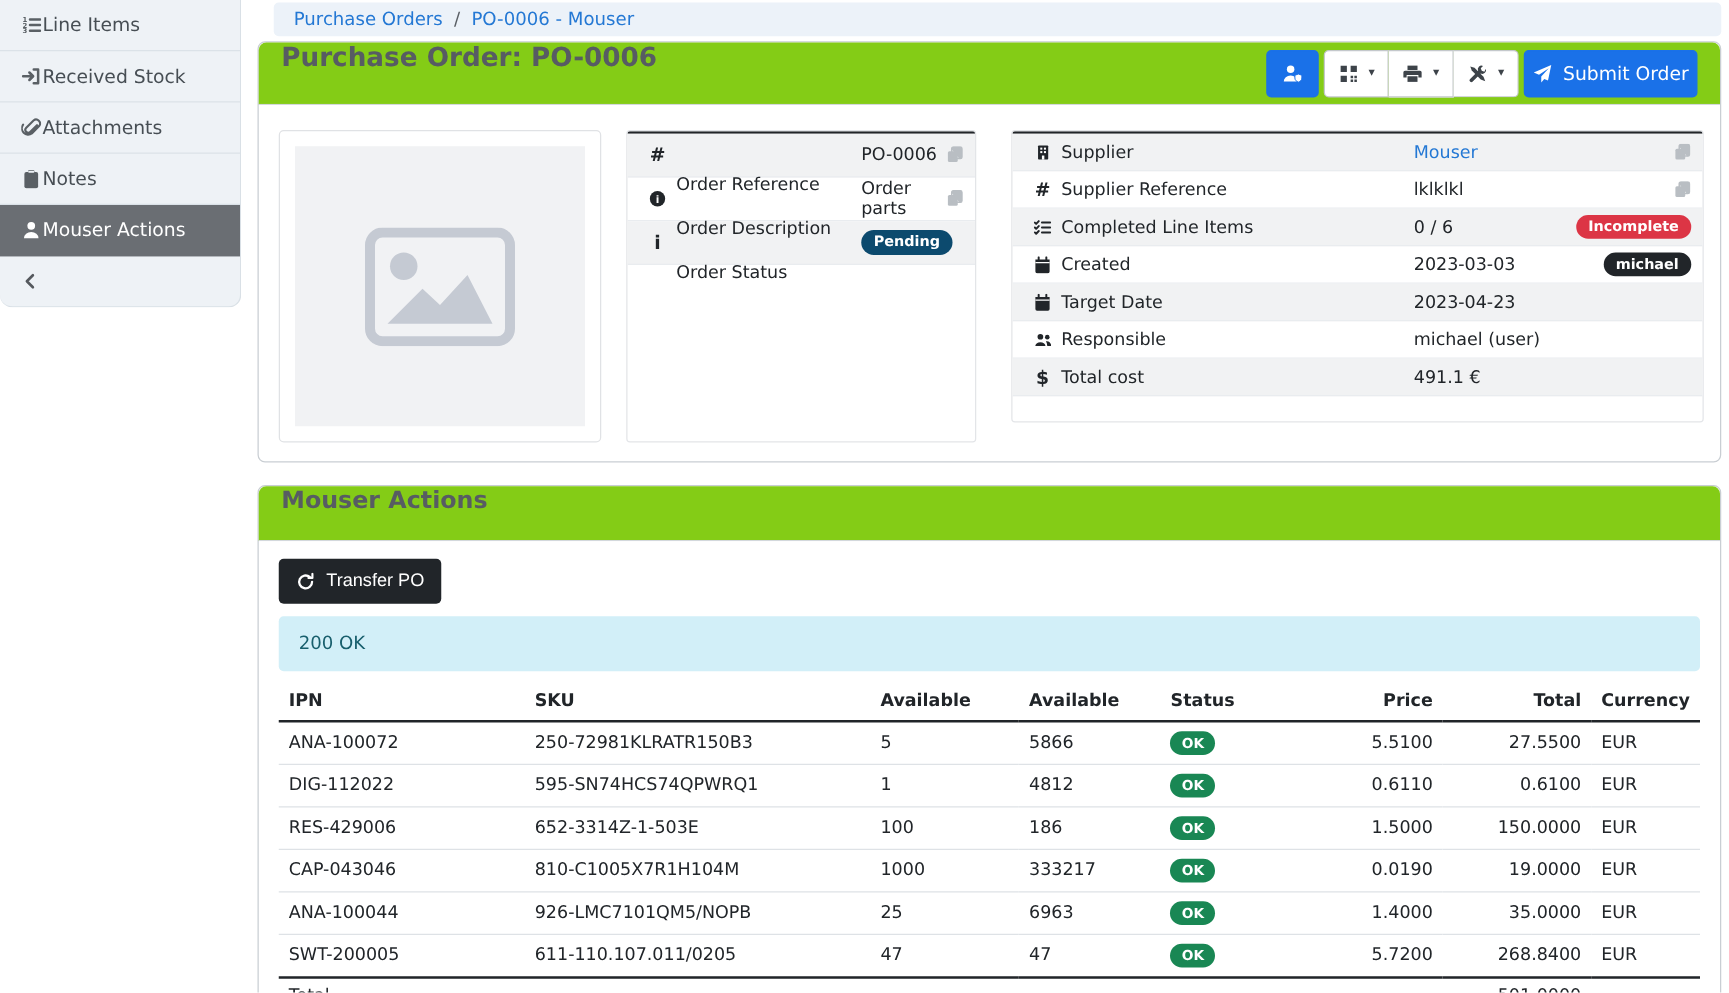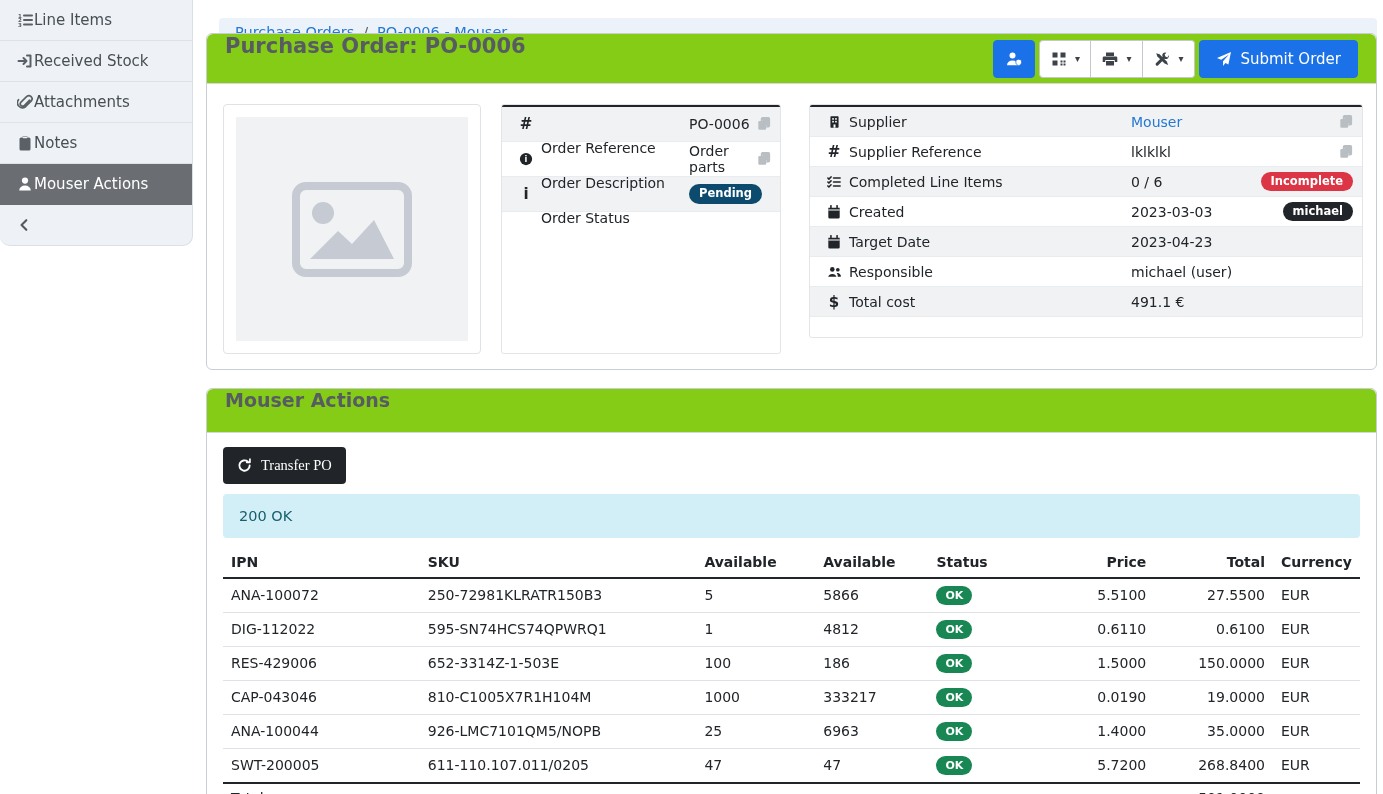--- a/index.html
+++ b/index.html
@@ -22,21 +22,21 @@
     height:41px; display:flex; align-items:center; padding-left:16px;
     border-bottom:1px solid #dbe2e8; color:#474e54; font-size:15px; cursor:pointer;
   }
   .side-item .si-icon { width:18px; display:flex; justify-content:center; color:#5a6065; }
   .side-item.selected { background:#6a6e73; color:#fff; border-color:#6a6e73; }
   .side-item.selected .si-icon { color:#fff; }
   .side-collapse { height:40px; display:flex; align-items:center; padding-left:18px; color:#55595e; cursor:pointer; }
 
   
   .breadcrumb {
-    position:absolute; left:219px; top:18px; width:1158px; height:27px;
+    position:absolute; left:219px; top:2px; width:1158px; height:27px;
     background:#ecf2f9; border-radius:4px; display:flex; align-items:center;
     padding-left:16px; font-size:14.5px;
   }
   .breadcrumb a { color:#2478d4; text-decoration:none; cursor:pointer; }
   .breadcrumb .sep { color:#5a5f65; margin:0 9px; }
 
   
   .panel {
     position:absolute; left:206px; width:1171px; background:#fff;
     border:1px solid #c9ced3; border-radius:6px;
@@ -57,21 +57,21 @@
          height:38px; border:1px solid transparent; border-radius:4px; cursor:pointer;
          background:#fff; font-family:inherit; font-size:15px; }
   .btn-blue { background:#1a71e8; border-color:#1a71e8; color:#fff; }
   .btn-icon-only { width:42px; }
   .btn-group { display:flex; }
   .btn-group .btn { border:1px solid #c4c8cc; border-radius:0; width:52px; color:#3d4349; }
   .btn-group .btn:first-child { border-radius:4px 0 0 4px; }
   .btn-group .btn:last-child { border-radius:0 4px 4px 0; }
   .btn-group .btn + .btn { border-left:none; }
   .caret { font-size:10px; color:#3d4349; line-height:1; }
-  .btn-submit { padding:0 16px; font-weight:400; }
+  .btn-submit { padding:0 6px; font-weight:400; }
 
   
   .panel-body { position:relative; }
   .img-card {
     position:absolute; left:16px; top:20px; width:258px; height:250px;
     border:1px solid #e0e2e5; border-radius:4px; padding:12px;
   }
   .img-ph { width:100%; height:100%; background:#f1f2f4; display:flex; align-items:center; justify-content:center; color:#c5cad3; }
 
   .details-card { position:absolute; top:20px; border:1px solid #e3e5e8; border-radius:3px; overflow:hidden; background:#fff; }
@@ -95,21 +95,21 @@
           padding:4px 10px; border-radius:10px; line-height:1; }
   .pill-gray { background:#0c4a6e; }
   .pill-red  { background:#dc3545; }
   .pill-dark { background:#212529; }
   .pill-green{ background:#198754; font-size:11px; padding:4px 9px; }
 
   
   .actions-body { padding:14px 16px 0 16px; }
   .btn-dark {
     display:inline-flex; align-items:center; gap:9px; background:#212529; color:#fff;
-    border:none; border-radius:4px; padding:10px 14px; font-size:14.5px; font-family:Liberation Serif, serif; cursor:pointer;
+    border:none; border-radius:4px; padding:10px 14px; font-size:14.5px; font-family:Liberation Sans, sans-serif; cursor:pointer;
   }
   .alert-info {
     margin-top:10px; background:#d2eff8; color:#185f6d; border-radius:4px;
     padding:14px 16px; font-size:14.5px;
   }
   table.data { width:100%; border-collapse:collapse; margin-top:10px; font-size:14px; }
   table.data th { text-align:left; font-weight:600; padding:6px 8px 7px 8px; border-bottom:2px solid #212529; }
   table.data td { padding:7px 8px; border-bottom:1px solid #dee2e6; line-height:15px; }
   table.data .num { text-align:right; }
   table.data tr.last-data td { border-bottom:2px solid #212529; }

